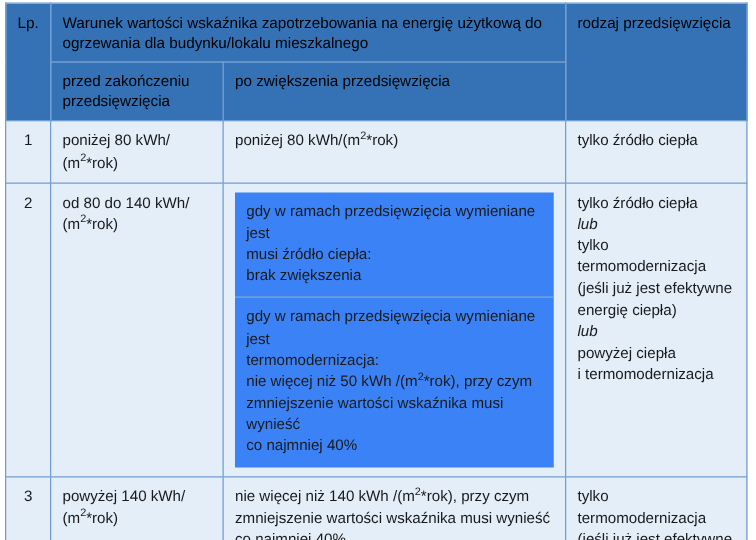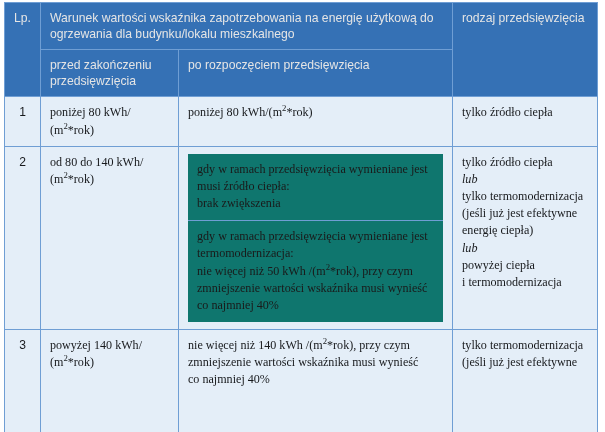--- a/index.html
+++ b/index.html
@@ -38,21 +38,21 @@
     padding: 7px 9px 7px 9px;
     box-sizing: border-box;
     background: #e4eef8;
     font-weight: normal;
     text-align: left;
   }
 
   
   .hdr {
     background: #3571b5 !important;
-    color: #e5e5e5;
+    color: #000000;
     font-weight: bold;
     font-size: 12.2px;
     line-height: 1.32;
     border-color: #6f9ed4;
   }
   .hdr-lp {
     vertical-align: bottom;
     text-align: left;
     padding-bottom: 6px;
     font-size: 12.2px;
@@ -85,29 +85,29 @@
   td.nopad { padding: 0; border: 1px solid #6f9ed4; }
   table.inner {
     width: 100%;
     border-collapse: collapse;
     table-layout: fixed;
   }
   table.inner td {
     border: 0;
     border-bottom: 1px solid #6f9ed4;
     padding: 7px 9px 8px 9px;
-    background: #0f766e;
+    background: #3b82f6;
     font-size: 12.1px;
     line-height: 1.42;
     vertical-align: top;
   }
   table.inner tr:last-child td { border-bottom: 0; }
 
   .it { font-style: italic; }
-  .ln { display: block; font-family: Liberation Serif, serif; }
+  .ln { display: block; }
   sup { font-size: 0.72em; vertical-align: super; line-height: 0; }
 </style>
 </head>
 <body>
 
 <div class="table-wrap">
   <table class="req-table">
     <colgroup>
       <col style="width:36px">
       <col style="width:138px">
@@ -126,21 +126,21 @@
         <td class="hdr hdr-sub" rowspan="2">
           <span>rodzaj przedsięwzięcia</span>
         </td>
       </tr>
 
       <tr>
         <td class="hdr hdr-sub">
           <span>przed zakończeniu przedsięwzięcia</span>
         </td>
         <td class="hdr hdr-sub">
-          <span>po rozpoczęciem przedsięwzięcia</span>
+          <span>po zwiększenia przedsięwzięcia</span>
         </td>
       </tr>
 
       <tr style="height:46px">
         <td class="cell num v-mid">
           <span>1</span>
         </td>
         <td class="cell">
           <span class="ln">poniżej 80 kWh/</span>
           <span class="ln"><span>(m</span><sup>2</sup><span>*rok)</span></span>

